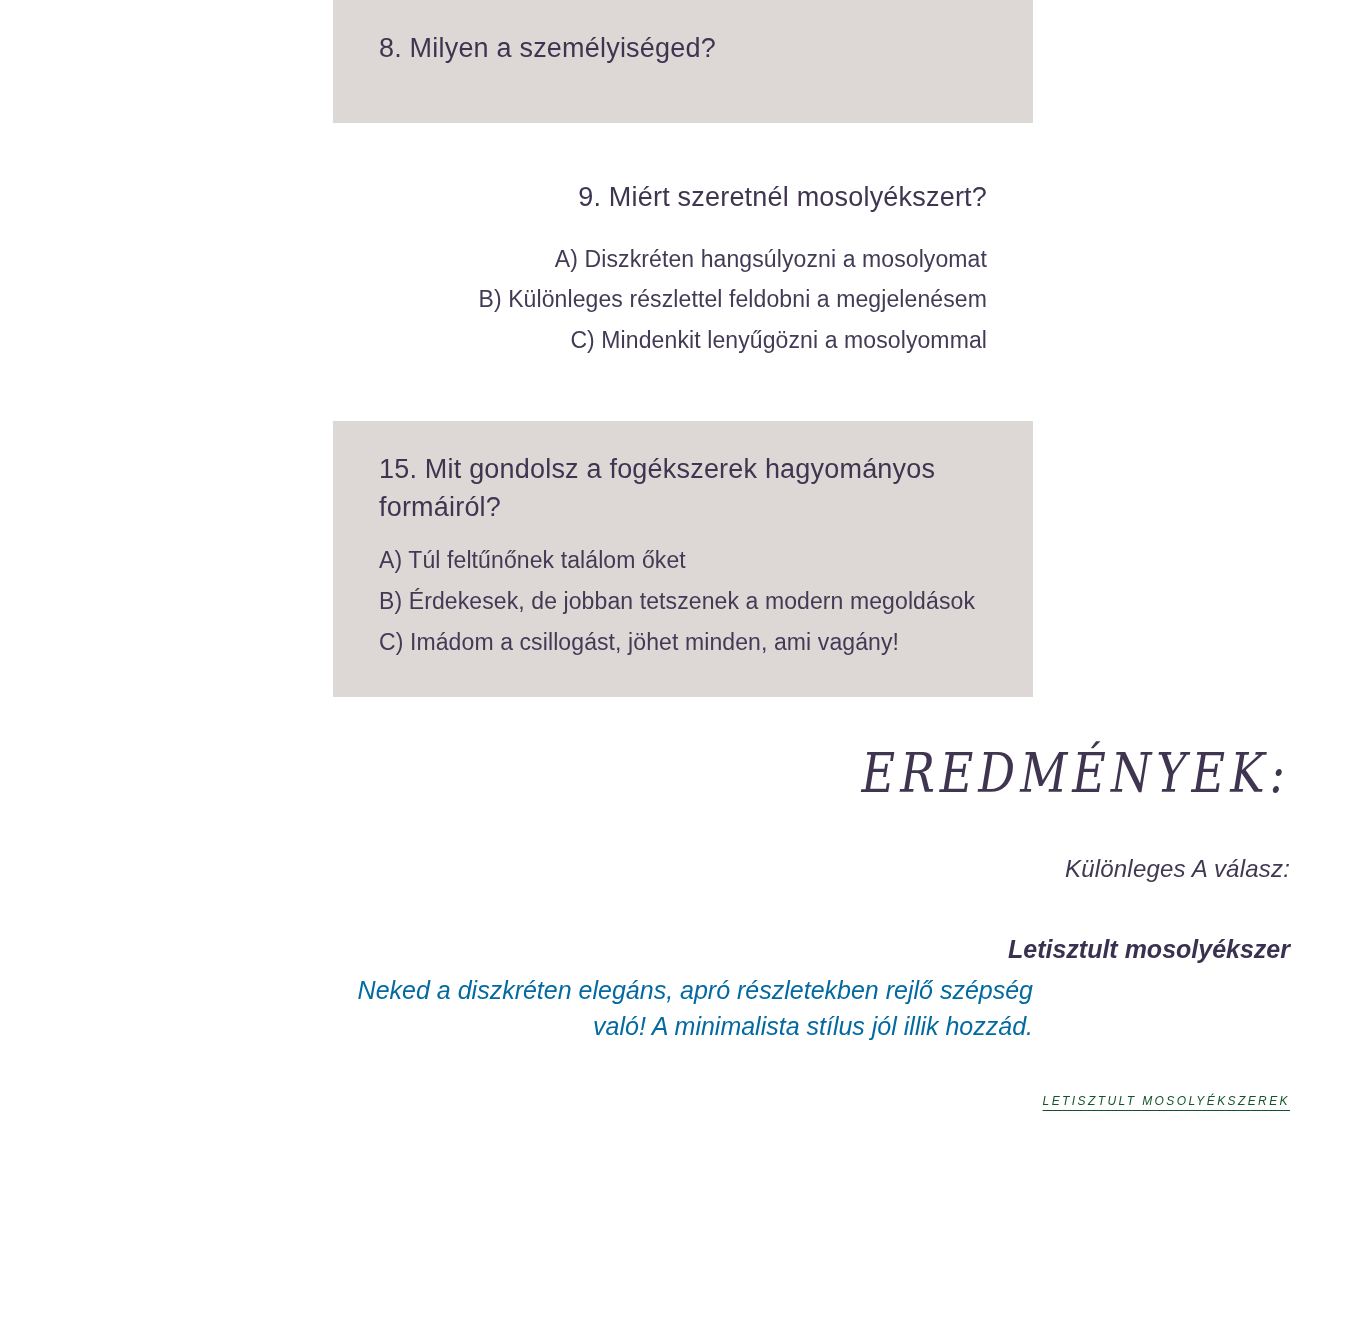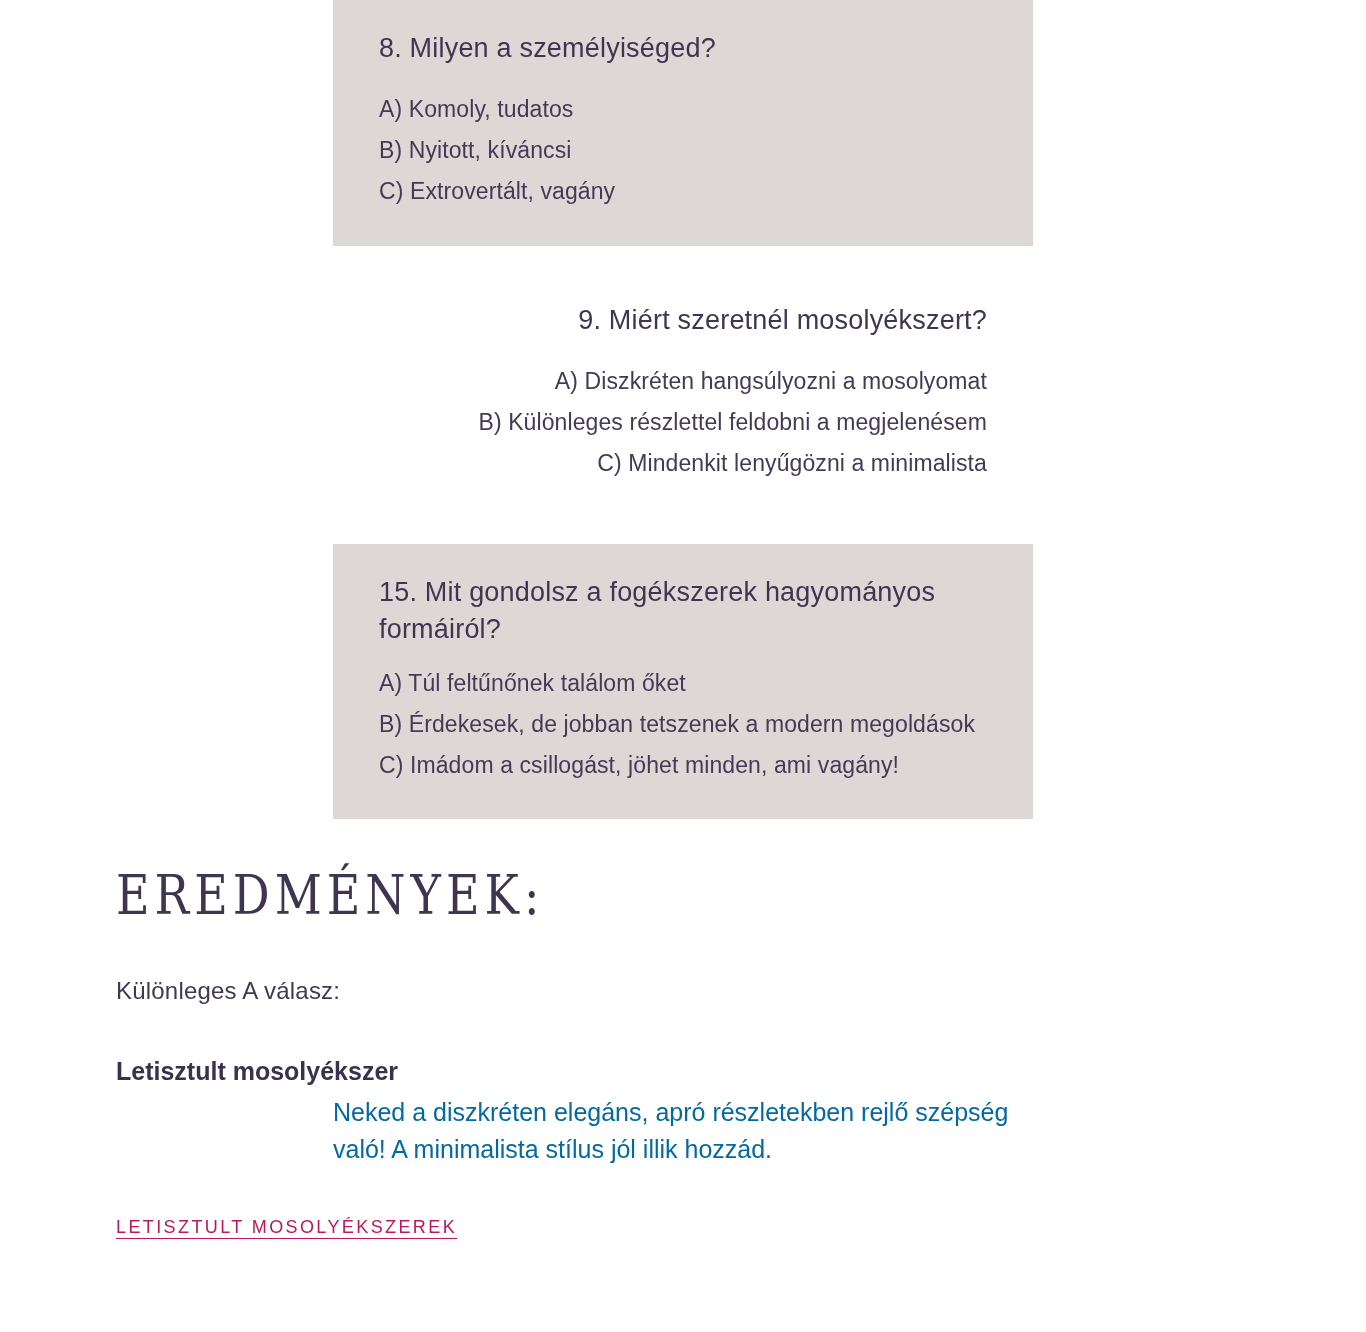--- a/index.html
+++ b/index.html
@@ -60,22 +60,23 @@
     line-height: 1.78;
     color: #433a55;
     letter-spacing: .1px;
   }
 
   .spacer-sm { height: 26px; }
   .spacer-md { height: 44px; }
 
   
   .results {
-    text-align: left;
-    padding: 0 116px;
+    text-align: right;
+    padding: 0 76px;
+    font-style: italic;
   }
   .results-heading {
     font-family: "DejaVu Serif", serif;
     font-size: 46px;
     letter-spacing: 5px;
     color: #3f3550;
     font-weight: 400;
     margin: 0;
     transform: scaleY(1.18);
     transform-origin: center top;
@@ -96,51 +97,46 @@
   .result-desc {
     font-size: 25px;
     line-height: 1.45;
     color: #0369a1;
     margin: 8px auto 0 auto;
     max-width: 700px;
   }
   .result-link {
     display: inline-block;
     margin-top: 50px;
-    font-size: 18px;
+    font-size: 12px;
     letter-spacing: 2.4px;
-    color: #be185d;
+    color: #14532d;
     text-decoration: underline;
     text-underline-offset: 5px;
     cursor: pointer;
   }
   .bottom-pad { height: 30px; }
 </style>
 </head>
 <body>
 
 <div class="page">
 
   <section class="qblock shaded">
     <h2 class="q-title">8. Milyen a személyiséged?</h2>
-    <ul class="q-options">
-      <li>A) Komoly, tudatos</li>
-      <li>B) Nyitott, kíváncsi</li>
-      <li>C) Extrovertált, vagány</li>
-    </ul>
   </section>
 
   <div class="spacer-sm"></div>
 
   <section class="qblock plain">
     <h2 class="q-title">9. Miért szeretnél mosolyékszert?</h2>
     <ul class="q-options">
       <li>A) Diszkréten hangsúlyozni a mosolyomat</li>
       <li>B) Különleges részlettel feldobni a megjelenésem</li>
-      <li>C) Mindenkit lenyűgözni a minimalista</li>
+      <li>C) Mindenkit lenyűgözni a mosolyommal</li>
     </ul>
   </section>
 
   <div class="spacer-sm"></div>
 
   <section class="qblock shaded">
     <h2 class="q-title tight">15. Mit gondolsz a fogékszerek hagyományos formáiról?</h2>
     <ul class="q-options">
       <li>A) Túl feltűnőnek találom őket</li>
       <li>B) Érdekesek, de jobban tetszenek a modern megoldások</li>

